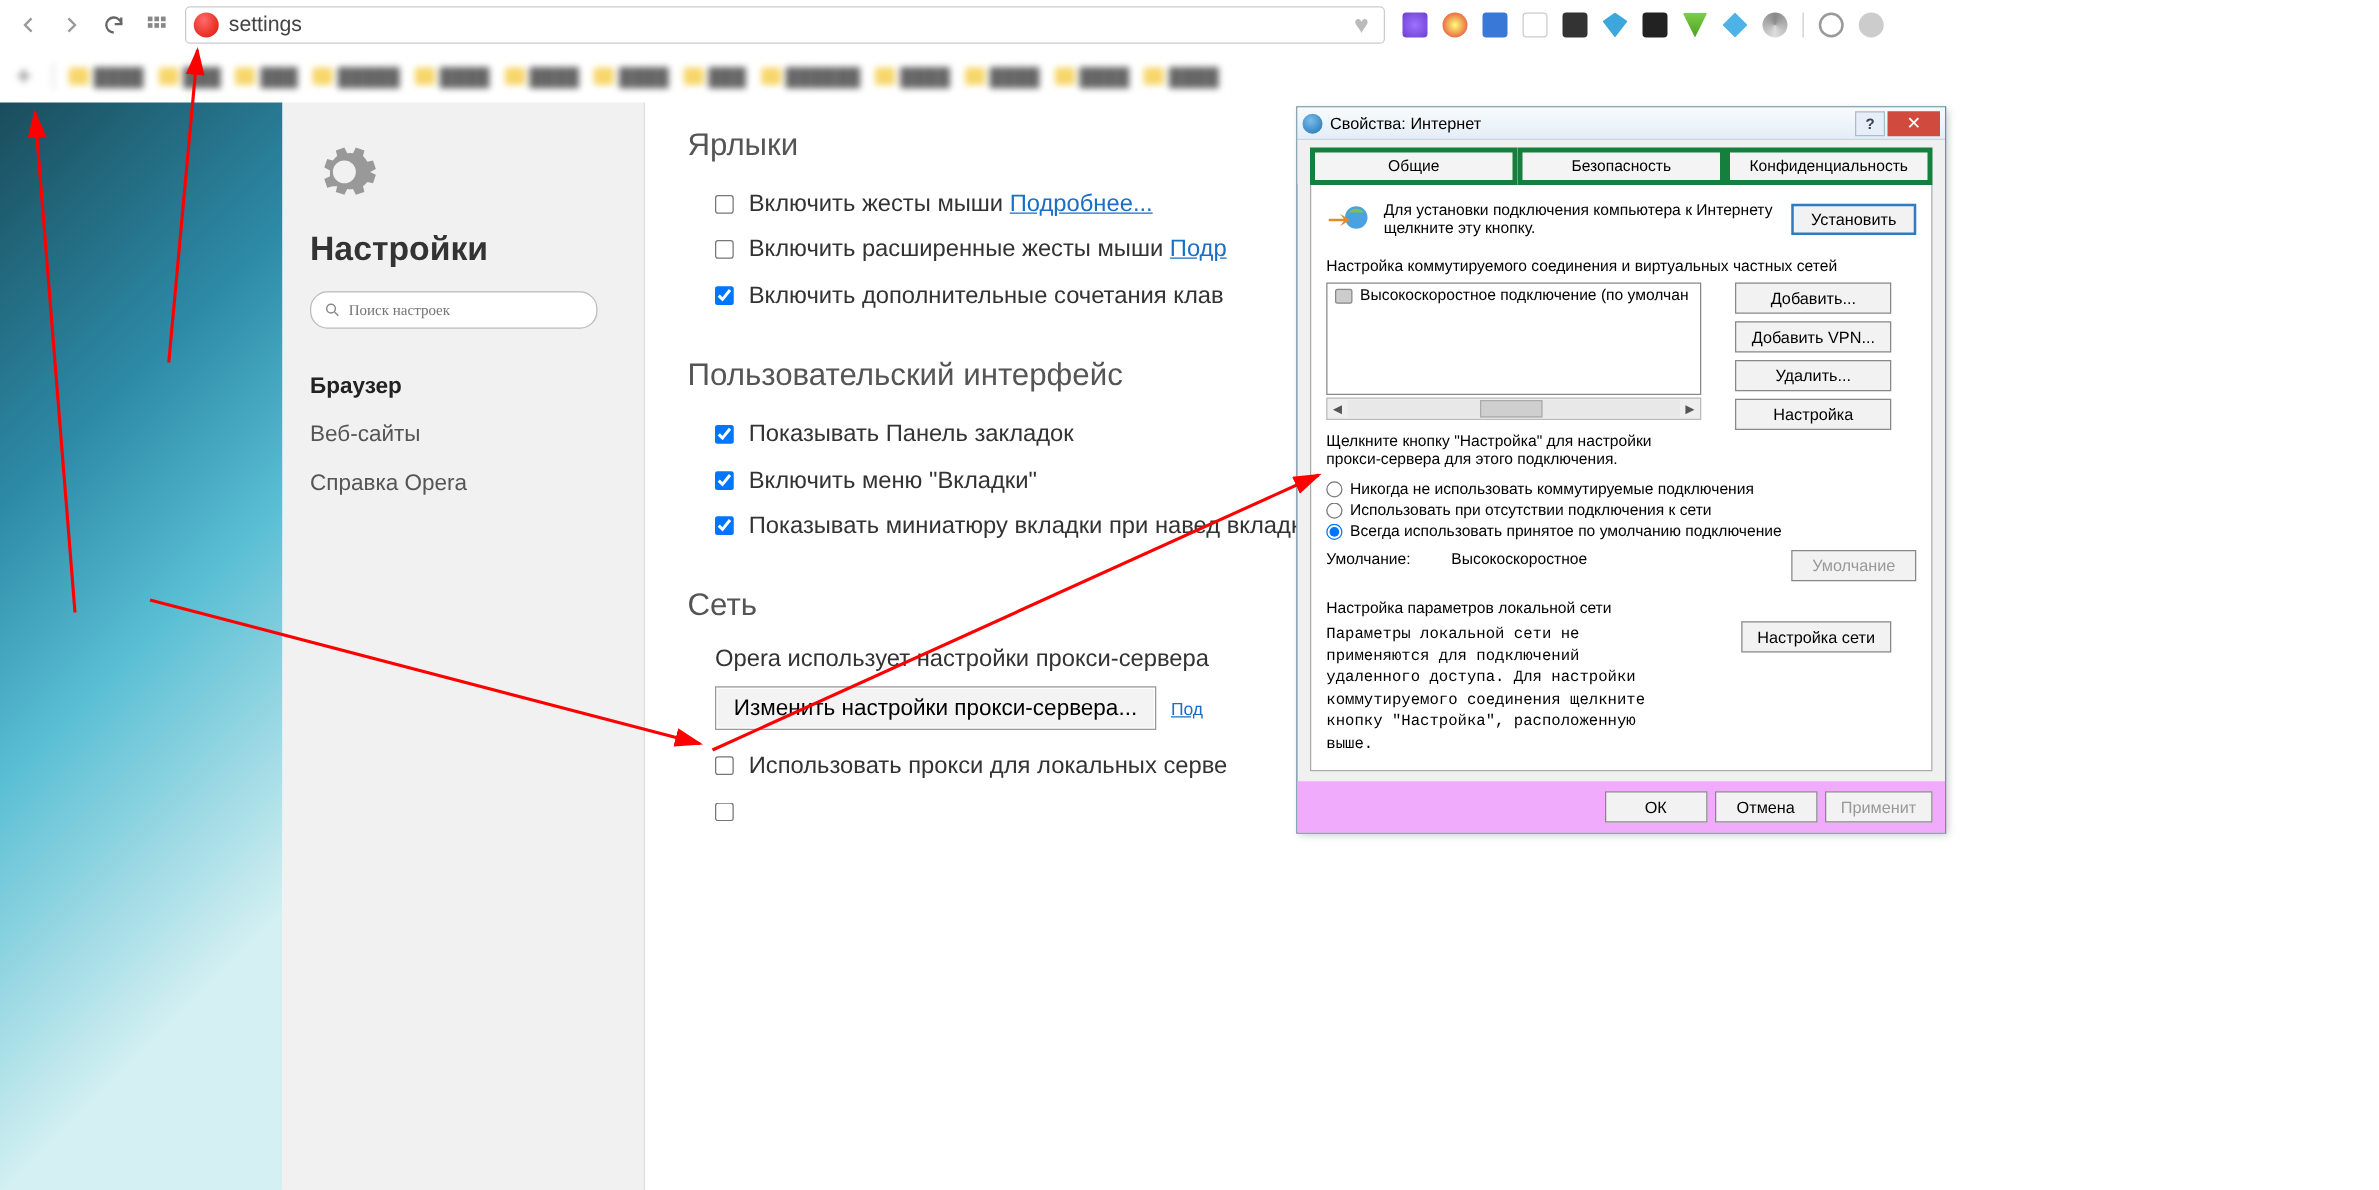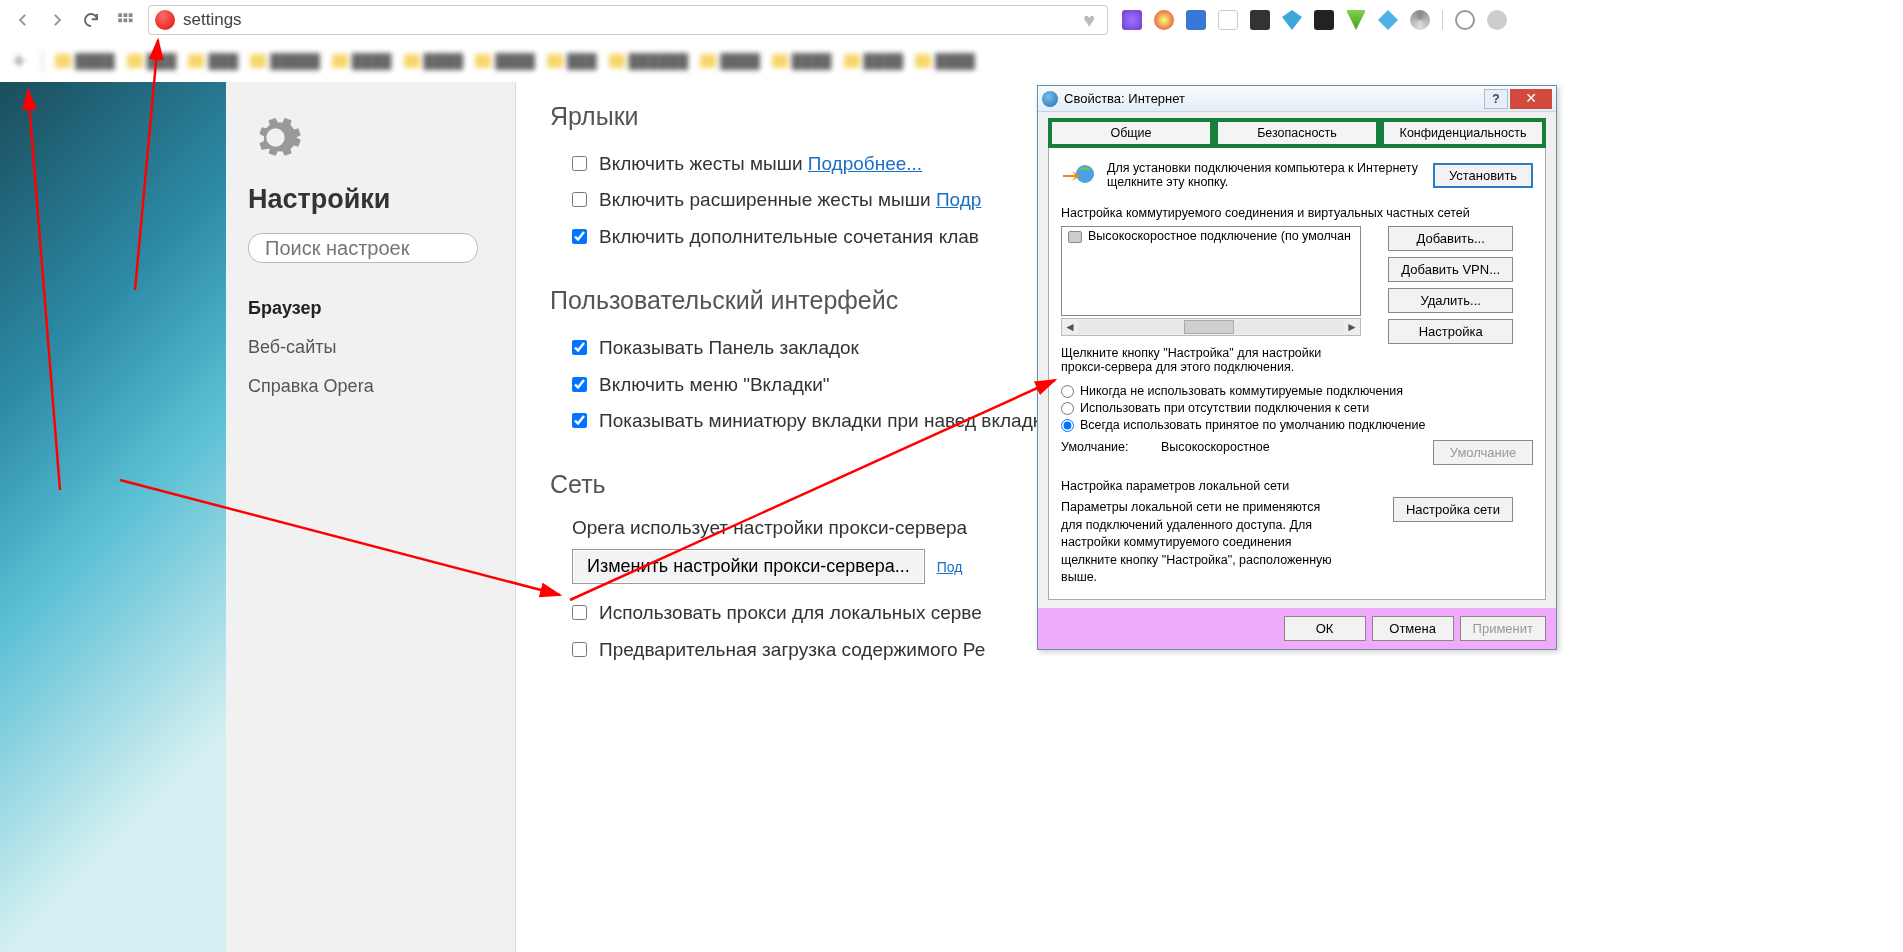--- a/index.html
+++ b/index.html
@@ -27,21 +27,21 @@
   .main { display: flex; height: calc(100% - 82px); position: relative; }
   .desktop-strip { width: 226px; background: linear-gradient(135deg, #1a4d5c 0%, #2d8ba8 30%, #5abfd4 50%, #d4f0f2 80%); }
   
   
   .sidebar { width: 290px; background: #f1f1f1; padding: 28px 22px; border-right: 1px solid #ddd; }
   .gear-big { color: #999; margin-bottom: 16px; }
   .gear-big svg { width: 55px; height: 55px; }
   .sidebar h1 { font-size: 27px; color: #333; font-weight: 600; margin-bottom: 18px; }
   .search-box { width: 230px; height: 30px; border: 1px solid #bbb; border-radius: 14px; background: #fff; display: flex; align-items: center; padding: 0 10px; margin-bottom: 26px; }
   .search-box svg { width: 14px; height: 14px; fill: #888; }
-  .search-box input { border: none; outline: none; flex: 1; margin-left: 6px; font-size: 20px; color: #666; background: transparent; }
+  .search-box input { border: none; outline: none; flex: 1; margin-left: 6px; font-size: 12px; color: #666; background: transparent; font-family: Liberation Serif, serif; }
   .side-link { display: block; font-size: 18px; color: #555; padding: 9px 0; cursor: pointer; }
   .side-link.active { font-weight: 700; color: #222; }
   
   
   .content { flex: 1; padding: 12px 0 0 34px; color: #333; overflow: hidden; }
   .section-title { font-size: 25px; color: #555; font-weight: 400; margin: 8px 0 18px; }
   .opt-row { display: flex; align-items: flex-start; margin: 6px 0 6px 22px; font-size: 19px; line-height: 1.6; }
   .opt-row input[type=checkbox] { width: 15px; height: 15px; margin-right: 12px; margin-top: 7px; }
   .opt-row .lbl { max-width: 520px; }
   .alink { color: #1a6fc4; text-decoration: underline; cursor: pointer; }
@@ -86,21 +86,21 @@
   .proxy-note { font-size: 12.5px; margin-top: 10px; display: flex; }
   .proxy-note span:first-child { flex: 1; max-width: 270px; }
   
   .radio-row { display: flex; align-items: center; gap: 6px; margin: 3px 0; font-size: 12.5px; }
   .radio-row input { margin: 0; }
   .default-row { display: flex; align-items: flex-start; margin-top: 8px; font-size: 12.5px; }
   .default-row .lab { width: 100px; }
   .default-row .val { flex: 1; }
   
   .lan-block { margin-top: 14px; position: relative; min-height: 100px; }
-  .lan-text { font-size: 12.5px; max-width: 280px; line-height: 1.4; }
+  .lan-text { font-size: 12.5px; max-width: 280px; line-height: 1.4; font-family: Liberation Mono, monospace; }
   
   .dialog-footer { display: flex; justify-content: flex-end; gap: 6px; padding: 8px 10px; background: #f0abfc; }
   .dialog-footer .win-btn { min-width: 82px; }
   
   
   .arrow-svg { position: absolute; pointer-events: none; }
 </style>
 </head>
 <body>
 
@@ -267,21 +267,20 @@
       <button class="proxy-btn">Изменить настройки прокси-сервера...</button>
       <span class="alink">Под</span>
     </div>
     <div class="opt-row" style="margin-top:14px">
         <input type="checkbox" style="">
         <span class="lbl">Использовать прокси для локальных серве</span>
       </div>
 
     <div class="opt-row">
         <input type="checkbox" style="">
-        <span class="lbl">Предварительная загрузка содержимого Ре</span>
       </div>
   </div>
 </div>
 
 <div class="win-dialog">
   <div class="win-title">
     <div class="win-title-icon"></div>
     <div class="win-title-text">Свойства: Интернет</div>
     <div class="win-help">?</div>
     <div class="win-close">✕</div>

